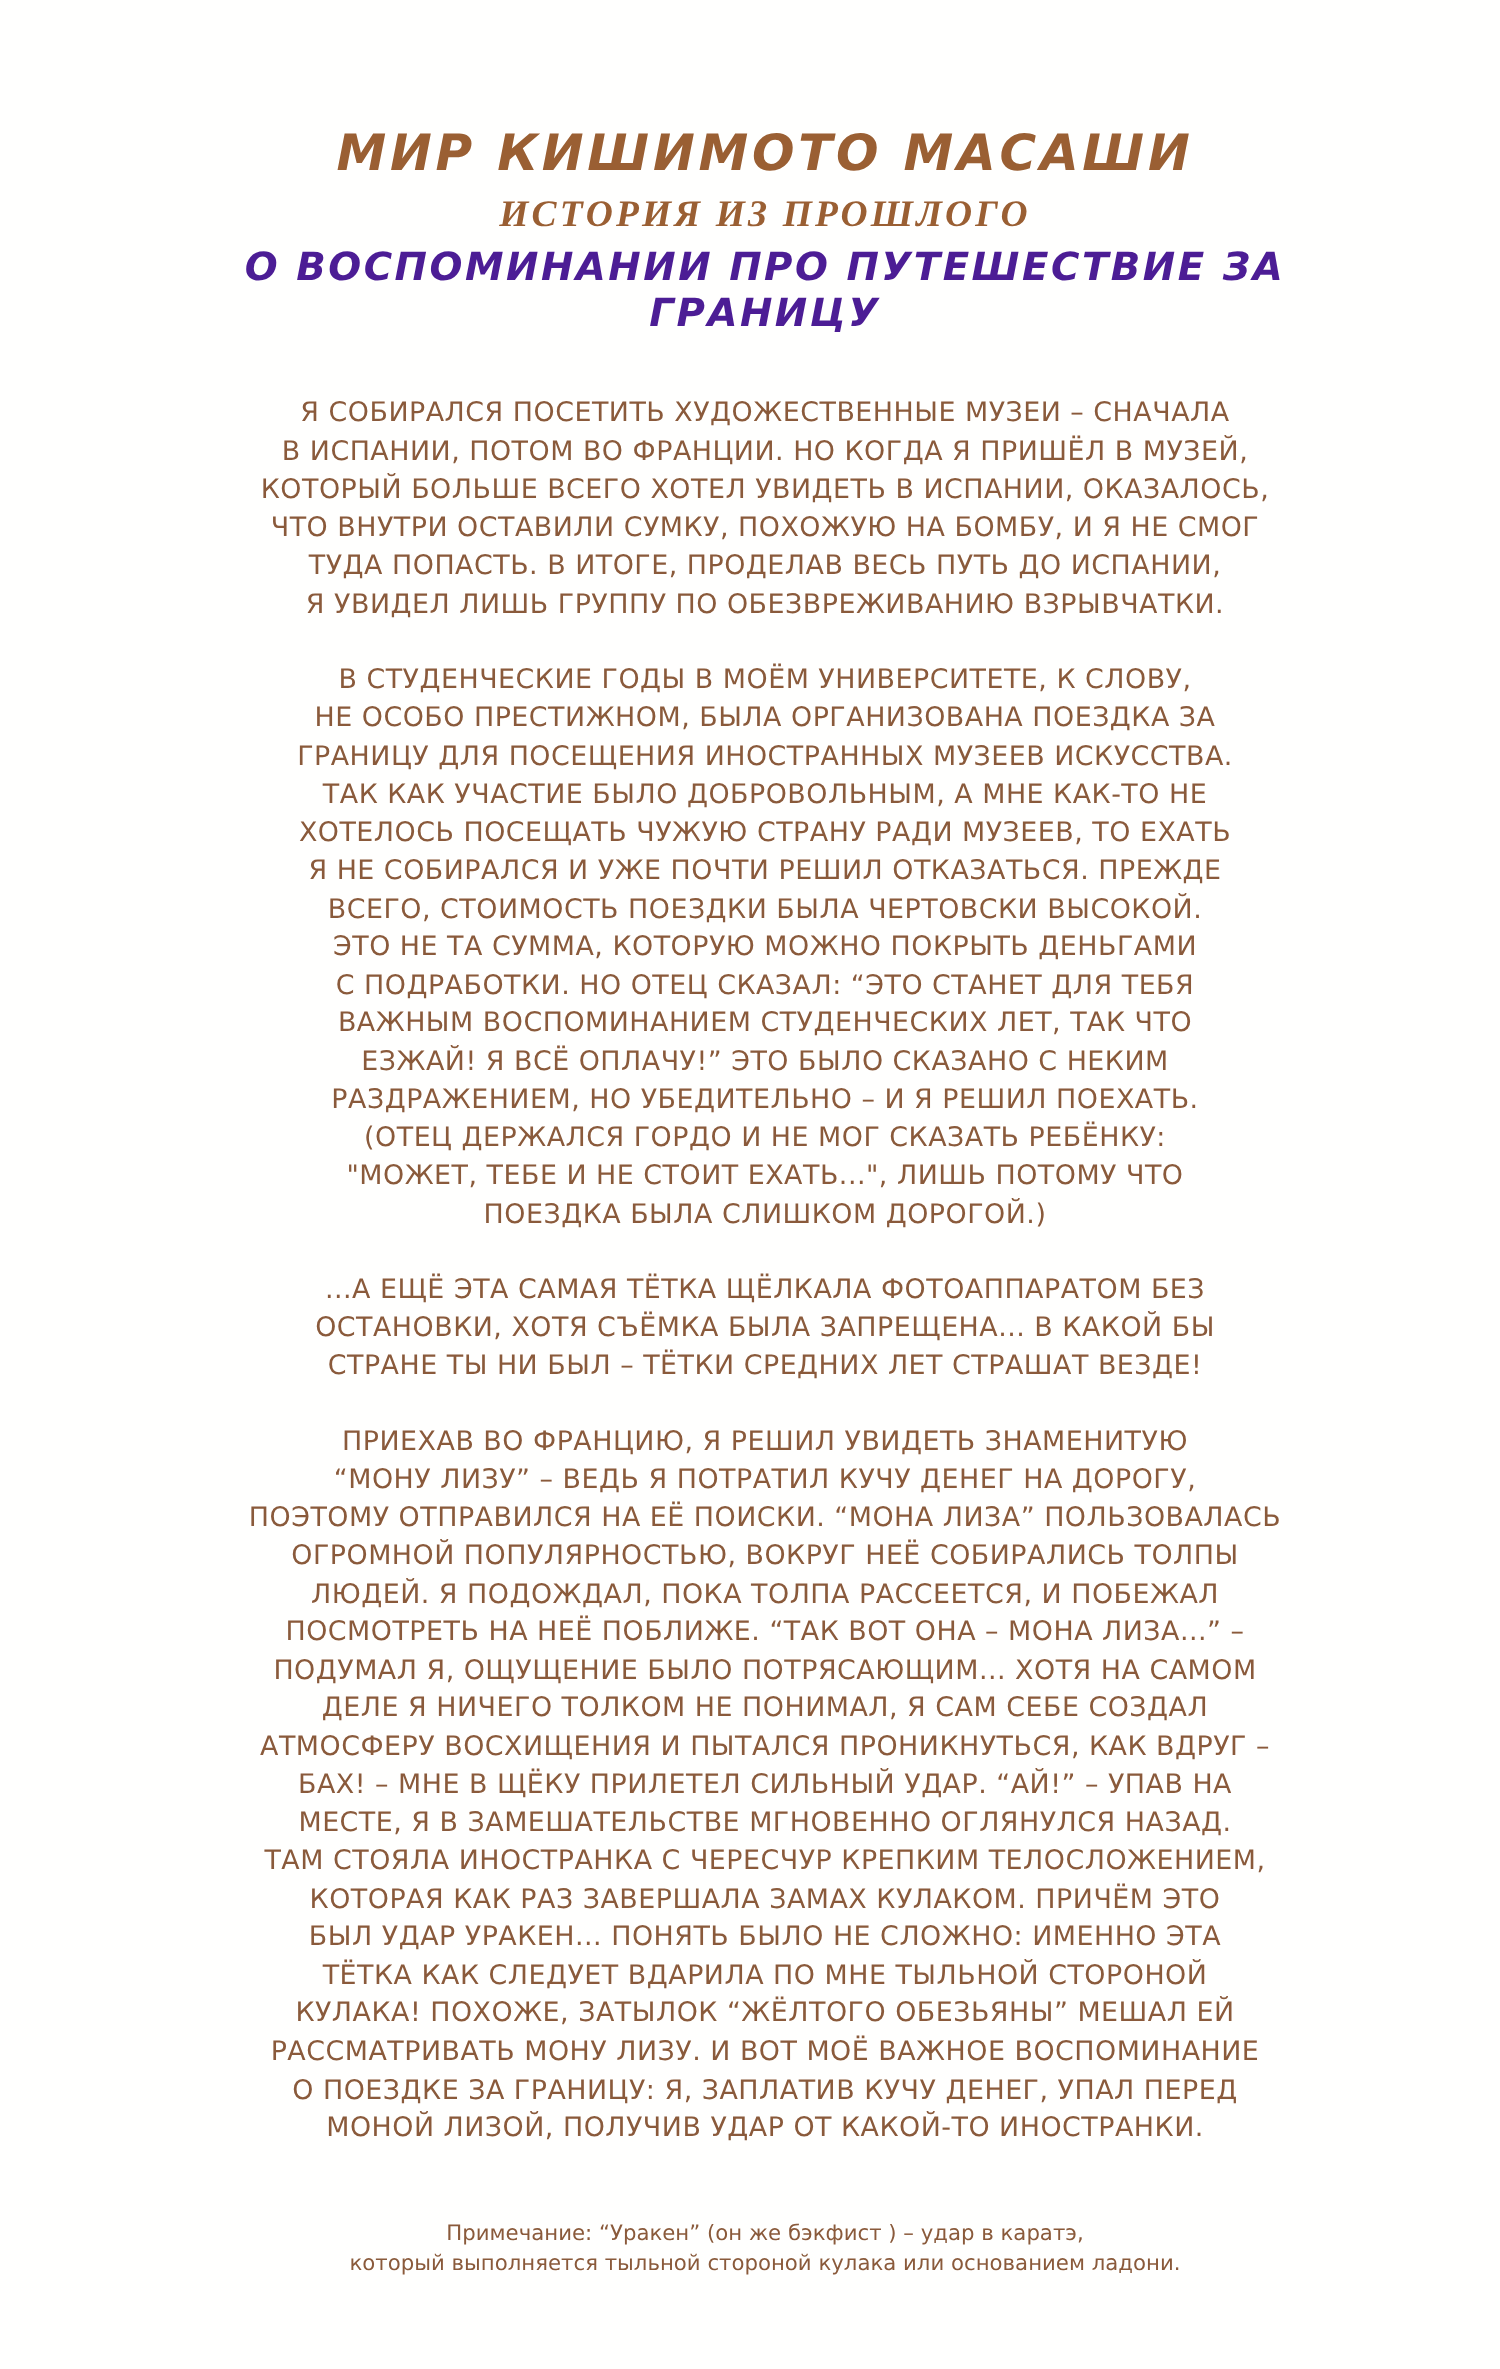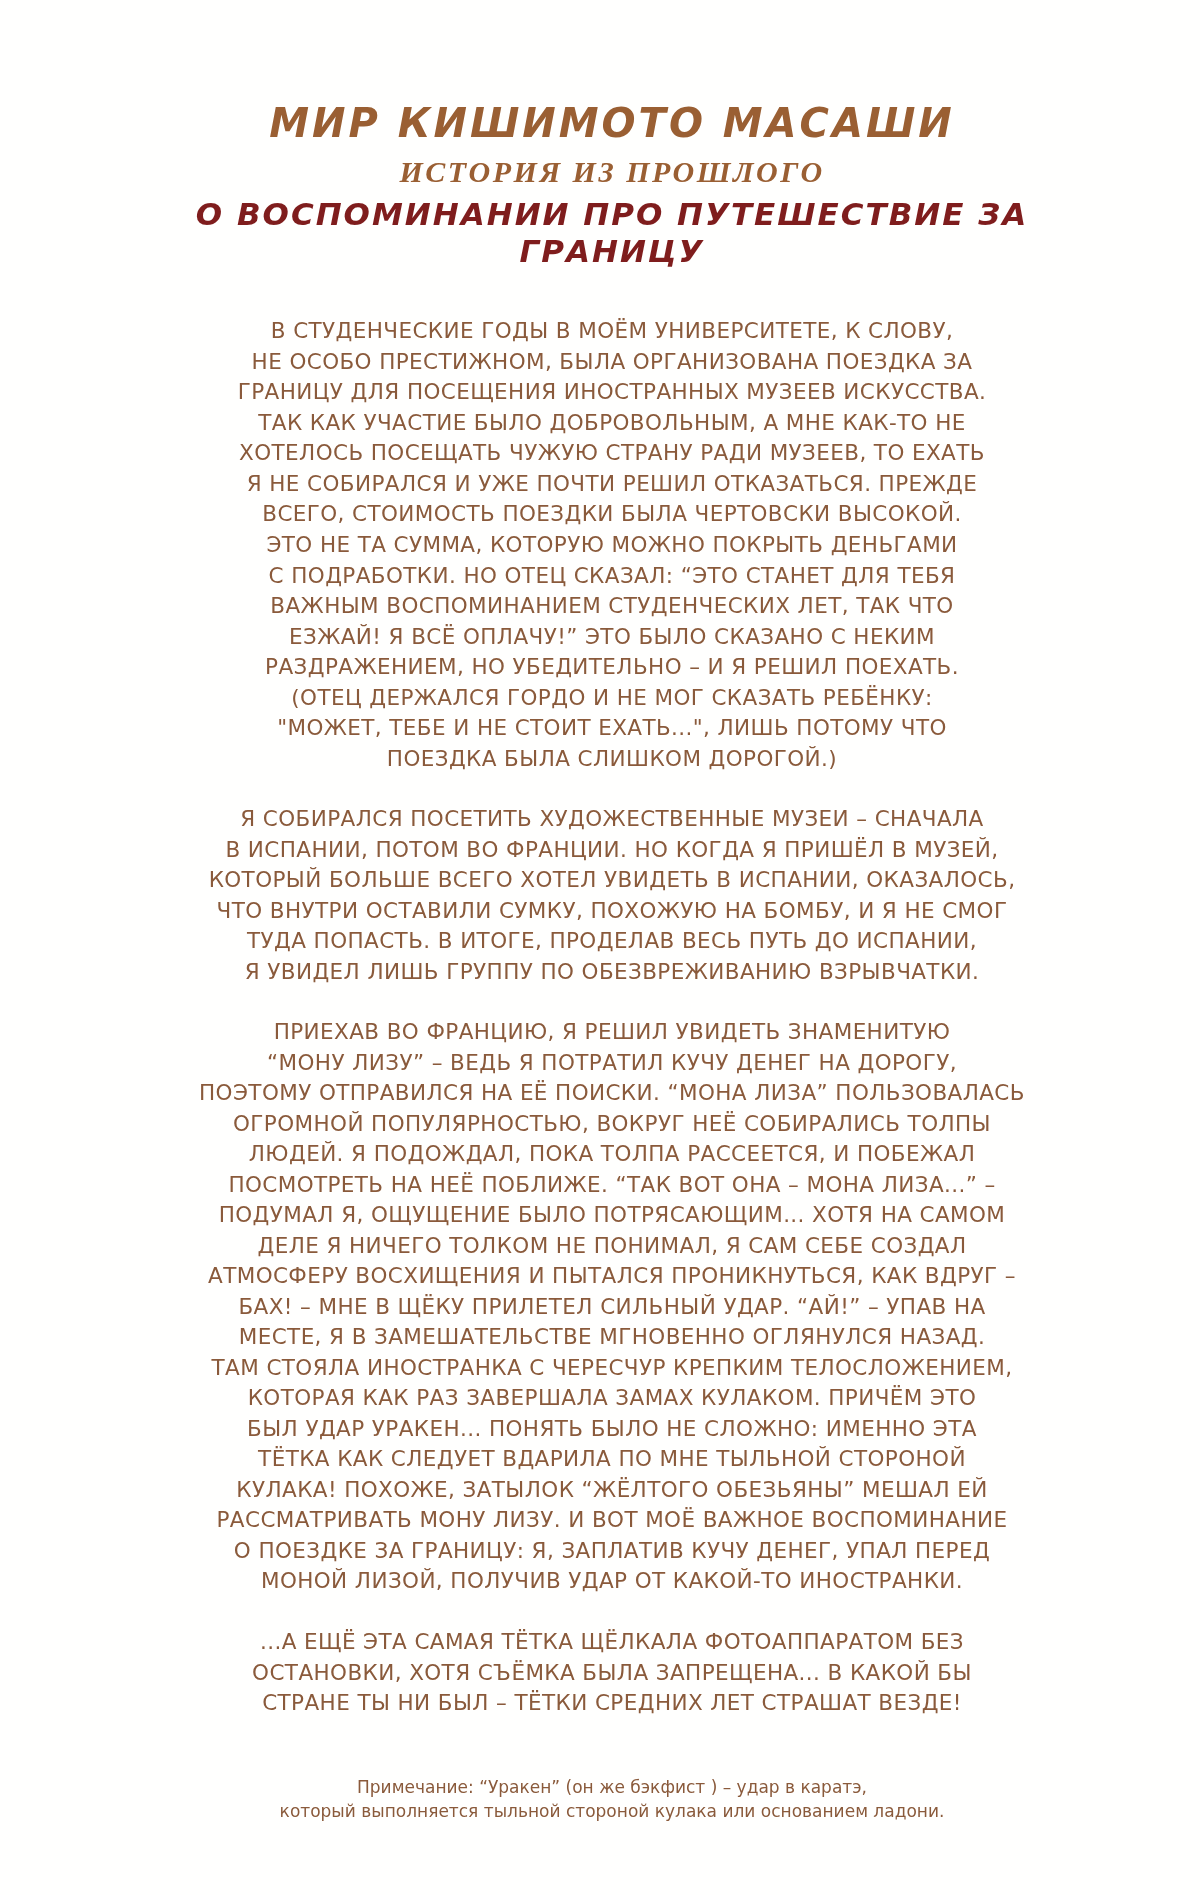--- a/index.html
+++ b/index.html
@@ -48,21 +48,21 @@
     text-transform: uppercase;
     line-height: 1.2;
     margin-bottom: 6px;
   }
   .title-sub2 {
     font-family: "DejaVu Sans", sans-serif;
     font-weight: bold;
     font-style: italic;
     font-size: 31px;
     letter-spacing: 2px;
-    color: #7f1d1d;
+    color: #4c1d95;
     text-transform: uppercase;
     line-height: 1.2;
   }
 
   
   .body-text {
     margin: 0 auto;
     width: 930px;
   }
   .para {
@@ -95,61 +95,61 @@
 
 <div class="page">
 
   <div class="title-block">
     <div class="title-main">МИР КИШИМОТО МАСАШИ</div>
     <div class="title-sub1">ИСТОРИЯ ИЗ ПРОШЛОГО</div>
     <div class="title-sub2">О ВОСПОМИНАНИИ ПРО ПУТЕШЕСТВИЕ ЗА ГРАНИЦУ</div>
   </div>
 
   <div class="body-text">
+    <p class="para">Я СОБИРАЛСЯ ПОСЕТИТЬ ХУДОЖЕСТВЕННЫЕ МУЗЕИ – СНАЧАЛА
+В ИСПАНИИ, ПОТОМ ВО ФРАНЦИИ. НО КОГДА Я ПРИШЁЛ В МУЗЕЙ,
+КОТОРЫЙ БОЛЬШЕ ВСЕГО ХОТЕЛ УВИДЕТЬ В ИСПАНИИ, ОКАЗАЛОСЬ,
+ЧТО ВНУТРИ ОСТАВИЛИ СУМКУ, ПОХОЖУЮ НА БОМБУ, И Я НЕ СМОГ
+ТУДА ПОПАСТЬ. В ИТОГЕ, ПРОДЕЛАВ ВЕСЬ ПУТЬ ДО ИСПАНИИ,
+Я УВИДЕЛ ЛИШЬ ГРУППУ ПО ОБЕЗВРЕЖИВАНИЮ ВЗРЫВЧАТКИ.</p>
     <p class="para">В СТУДЕНЧЕСКИЕ ГОДЫ В МОЁМ УНИВЕРСИТЕТЕ, К СЛОВУ,
 НЕ ОСОБО ПРЕСТИЖНОМ, БЫЛА ОРГАНИЗОВАНА ПОЕЗДКА ЗА
 ГРАНИЦУ ДЛЯ ПОСЕЩЕНИЯ ИНОСТРАННЫХ МУЗЕЕВ ИСКУССТВА.
 ТАК КАК УЧАСТИЕ БЫЛО ДОБРОВОЛЬНЫМ, А МНЕ КАК-ТО НЕ
 ХОТЕЛОСЬ ПОСЕЩАТЬ ЧУЖУЮ СТРАНУ РАДИ МУЗЕЕВ, ТО ЕХАТЬ
 Я НЕ СОБИРАЛСЯ И УЖЕ ПОЧТИ РЕШИЛ ОТКАЗАТЬСЯ. ПРЕЖДЕ
 ВСЕГО, СТОИМОСТЬ ПОЕЗДКИ БЫЛА ЧЕРТОВСКИ ВЫСОКОЙ.
 ЭТО НЕ ТА СУММА, КОТОРУЮ МОЖНО ПОКРЫТЬ ДЕНЬГАМИ
 С ПОДРАБОТКИ. НО ОТЕЦ СКАЗАЛ: “ЭТО СТАНЕТ ДЛЯ ТЕБЯ
 ВАЖНЫМ ВОСПОМИНАНИЕМ СТУДЕНЧЕСКИХ ЛЕТ, ТАК ЧТО
 ЕЗЖАЙ! Я ВСЁ ОПЛАЧУ!” ЭТО БЫЛО СКАЗАНО С НЕКИМ
 РАЗДРАЖЕНИЕМ, НО УБЕДИТЕЛЬНО – И Я РЕШИЛ ПОЕХАТЬ.
 (ОТЕЦ ДЕРЖАЛСЯ ГОРДО И НЕ МОГ СКАЗАТЬ РЕБЁНКУ:
 "МОЖЕТ, ТЕБЕ И НЕ СТОИТ ЕХАТЬ...", ЛИШЬ ПОТОМУ ЧТО
 ПОЕЗДКА БЫЛА СЛИШКОМ ДОРОГОЙ.)</p>
-    <p class="para">Я СОБИРАЛСЯ ПОСЕТИТЬ ХУДОЖЕСТВЕННЫЕ МУЗЕИ – СНАЧАЛА
-В ИСПАНИИ, ПОТОМ ВО ФРАНЦИИ. НО КОГДА Я ПРИШЁЛ В МУЗЕЙ,
-КОТОРЫЙ БОЛЬШЕ ВСЕГО ХОТЕЛ УВИДЕТЬ В ИСПАНИИ, ОКАЗАЛОСЬ,
-ЧТО ВНУТРИ ОСТАВИЛИ СУМКУ, ПОХОЖУЮ НА БОМБУ, И Я НЕ СМОГ
-ТУДА ПОПАСТЬ. В ИТОГЕ, ПРОДЕЛАВ ВЕСЬ ПУТЬ ДО ИСПАНИИ,
-Я УВИДЕЛ ЛИШЬ ГРУППУ ПО ОБЕЗВРЕЖИВАНИЮ ВЗРЫВЧАТКИ.</p>
+    <p class="para">...А ЕЩЁ ЭТА САМАЯ ТЁТКА ЩЁЛКАЛА ФОТОАППАРАТОМ БЕЗ
+ОСТАНОВКИ, ХОТЯ СЪЁМКА БЫЛА ЗАПРЕЩЕНА... В КАКОЙ БЫ
+СТРАНЕ ТЫ НИ БЫЛ – ТЁТКИ СРЕДНИХ ЛЕТ СТРАШАТ ВЕЗДЕ!</p>
     <p class="para">ПРИЕХАВ ВО ФРАНЦИЮ, Я РЕШИЛ УВИДЕТЬ ЗНАМЕНИТУЮ
 “МОНУ ЛИЗУ” – ВЕДЬ Я ПОТРАТИЛ КУЧУ ДЕНЕГ НА ДОРОГУ,
 ПОЭТОМУ ОТПРАВИЛСЯ НА ЕЁ ПОИСКИ. “МОНА ЛИЗА” ПОЛЬЗОВАЛАСЬ
 ОГРОМНОЙ ПОПУЛЯРНОСТЬЮ, ВОКРУГ НЕЁ СОБИРАЛИСЬ ТОЛПЫ
 ЛЮДЕЙ. Я ПОДОЖДАЛ, ПОКА ТОЛПА РАССЕЕТСЯ, И ПОБЕЖАЛ
 ПОСМОТРЕТЬ НА НЕЁ ПОБЛИЖЕ. “ТАК ВОТ ОНА – МОНА ЛИЗА...” –
 ПОДУМАЛ Я, ОЩУЩЕНИЕ БЫЛО ПОТРЯСАЮЩИМ... ХОТЯ НА САМОМ
 ДЕЛЕ Я НИЧЕГО ТОЛКОМ НЕ ПОНИМАЛ, Я САМ СЕБЕ СОЗДАЛ
 АТМОСФЕРУ ВОСХИЩЕНИЯ И ПЫТАЛСЯ ПРОНИКНУТЬСЯ, КАК ВДРУГ –
 БАХ! – МНЕ В ЩЁКУ ПРИЛЕТЕЛ СИЛЬНЫЙ УДАР. “АЙ!” – УПАВ НА
 МЕСТЕ, Я В ЗАМЕШАТЕЛЬСТВЕ МГНОВЕННО ОГЛЯНУЛСЯ НАЗАД.
 ТАМ СТОЯЛА ИНОСТРАНКА С ЧЕРЕСЧУР КРЕПКИМ ТЕЛОСЛОЖЕНИЕМ,
 КОТОРАЯ КАК РАЗ ЗАВЕРШАЛА ЗАМАХ КУЛАКОМ. ПРИЧЁМ ЭТО
 БЫЛ УДАР УРАКЕН... ПОНЯТЬ БЫЛО НЕ СЛОЖНО: ИМЕННО ЭТА
 ТЁТКА КАК СЛЕДУЕТ ВДАРИЛА ПО МНЕ ТЫЛЬНОЙ СТОРОНОЙ
 КУЛАКА! ПОХОЖЕ, ЗАТЫЛОК “ЖЁЛТОГО ОБЕЗЬЯНЫ” МЕШАЛ ЕЙ
 РАССМАТРИВАТЬ МОНУ ЛИЗУ. И ВОТ МОЁ ВАЖНОЕ ВОСПОМИНАНИЕ
 О ПОЕЗДКЕ ЗА ГРАНИЦУ: Я, ЗАПЛАТИВ КУЧУ ДЕНЕГ, УПАЛ ПЕРЕД
 МОНОЙ ЛИЗОЙ, ПОЛУЧИВ УДАР ОТ КАКОЙ-ТО ИНОСТРАНКИ.</p>
-    <p class="para">...А ЕЩЁ ЭТА САМАЯ ТЁТКА ЩЁЛКАЛА ФОТОАППАРАТОМ БЕЗ
-ОСТАНОВКИ, ХОТЯ СЪЁМКА БЫЛА ЗАПРЕЩЕНА... В КАКОЙ БЫ
-СТРАНЕ ТЫ НИ БЫЛ – ТЁТКИ СРЕДНИХ ЛЕТ СТРАШАТ ВЕЗДЕ!</p>
   </div>
 
   <div class="footnote">Примечание: “Уракен” (он же бэкфист ) – удар в каратэ,
 который выполняется тыльной стороной кулака или основанием ладони.</div>
 
 </div>
 
 </body></html>

